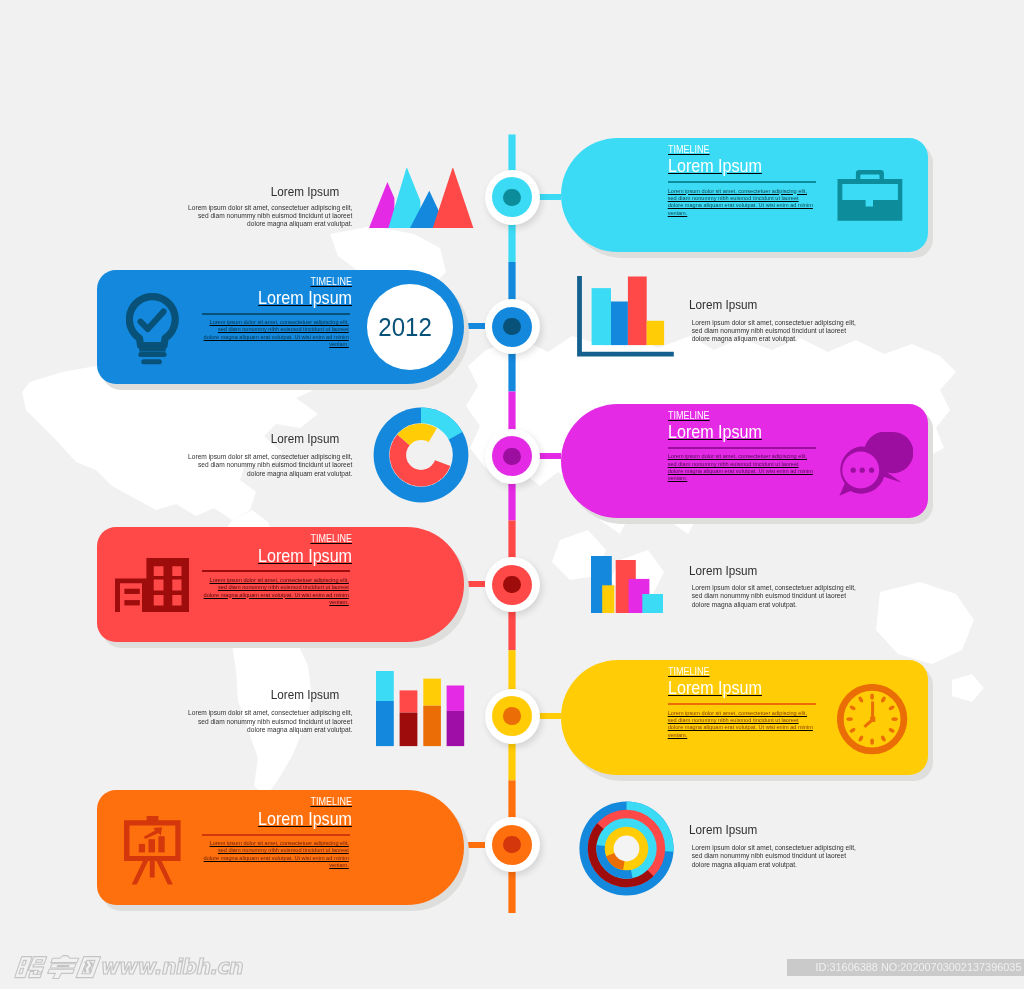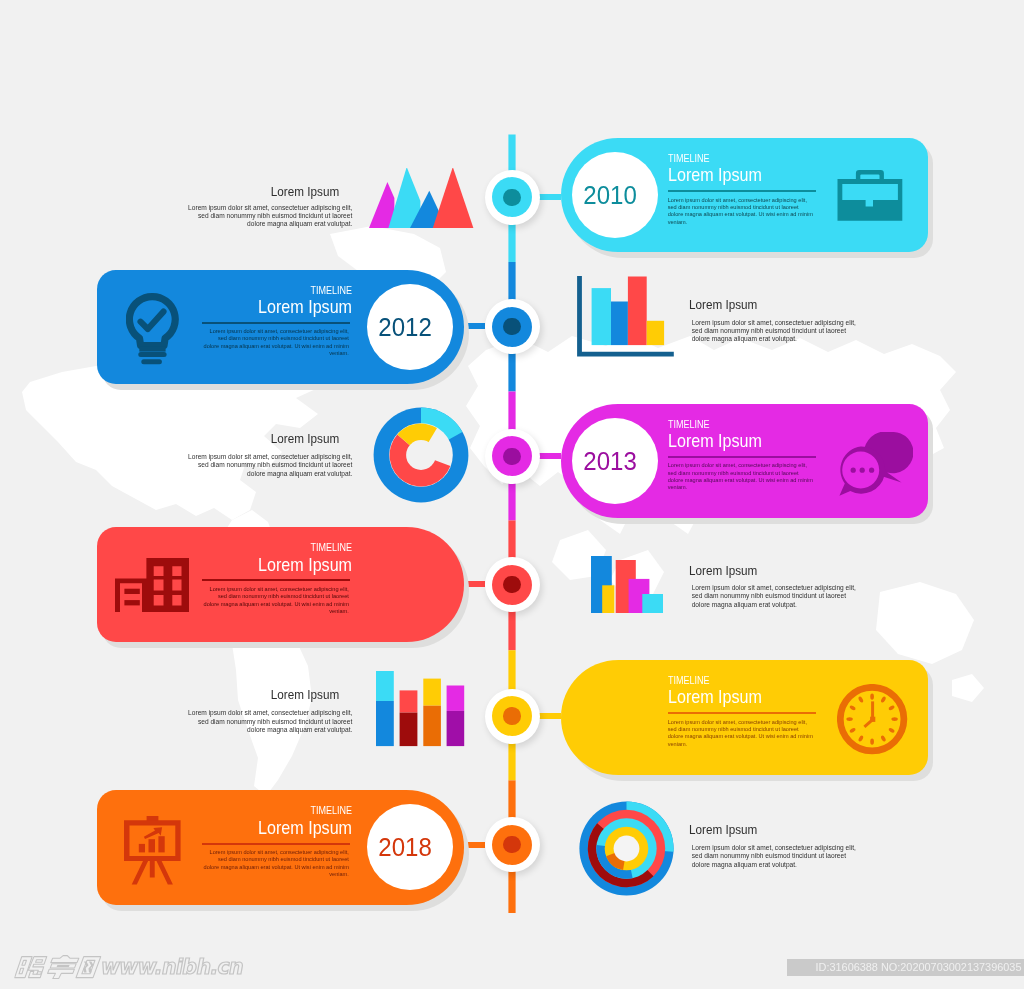--- a/index.html
+++ b/index.html
@@ -19,21 +19,21 @@
         background:#dededd;}
   .card .body{position:absolute;left:0;top:0;width:367px;height:114.5px;}
   .card.right .shadow,.card.right .body{border-radius:57.3px 19px 19px 57.3px;}
   .card.left  .shadow,.card.left  .body{border-radius:19px 57.3px 57.3px 19px;}
   .yearcircle{position:absolute;width:86px;height:86px;border-radius:50%;background:#fff;
         display:flex;align-items:center;justify-content:center;}
   .yearcircle span{font-size:26px;display:block;transform:scaleX(.925) translateX(-5.2px);line-height:26px;}
   .card.right .yearcircle{left:11px;top:14px;}
   .card.left  .yearcircle{right:11px;top:14px;}
 
-  .cardtext{position:absolute;top:15px;width:150px;}
+  .cardtext{position:absolute;top:6px;width:150px;text-decoration:underline;}
   .card.right .cardtext{left:107.2px;text-align:left;}
   .card.left  .cardtext{right:112.2px;text-align:right;}
   .eyebrow{font-size:10.2px;color:#fff;line-height:11px;letter-spacing:0px;
       transform:scaleX(.885);}
   .card.right .eyebrow{transform-origin:left center;}
   .card.left  .eyebrow{transform-origin:right center;}
   .ctitle{font-size:17.7px;color:#fff;line-height:20px;white-space:nowrap;margin-top:1.4px;
       transform:scaleX(.91);}
   .card.right .ctitle{transform-origin:left center;}
   .card.left  .ctitle{transform-origin:right center;}
@@ -93,23 +93,20 @@
         <rect x="508.4" y="520.45" width="7.2" height="129.80" fill="#ff4848"></rect>
         <rect x="508.4" y="650.25" width="7.2" height="130.15" fill="#ffcc05"></rect>
         <rect x="508.4" y="780.40" width="7.2" height="132.60" fill="#fe700d"></rect>
       </svg>
     </div>
   <div id="rows-layer">
       <div class="stub" style="left:539.4px;top:194.20000000000002px;width:21.5px;background:#3bdbf5"></div>
       <div class="card right" style="left:560.5px;top:137.9px;">
         <div class="shadow"></div>
         <div class="body" style="background:#3bdbf5"></div>
-        <div class="yearcircle">
-          <span style="color:#0d8d9c">2010</span>
-        </div>
         <div class="cardtext">
           <div class="eyebrow">TIMELINE</div>
           <div class="ctitle">Lorem Ipsum</div>
           <div class="crule" style="background:#0d8d9c"></div>
           <div class="cbody" style="color:#0e4852">Lorem ipsum dolor sit amet, consectetuer adipiscing elit, sed diam nonummy nibh euismod tincidunt ut laoreet dolore magna aliquam erat volutpat. Ut wisi enim ad minim veniam.</div>
         </div>
         <div class="cardicon" style="left:276.2px;top:32.1px"><svg width="66" height="52" viewBox="0 0 66 52">
             <path d="M22.1 0 h21.6 a3.2 3.2 0 0 1 3.2 3.2 V9.7 h-4.4 V5.6 a1.2 1.2 0 0 0 -1.2 -1.2 h-16.8 A1.2 1.2 0 0 0 23.3 5.6 V9.7 h-4.4 V3.2 A3.2 3.2 0 0 1 22.1 0 Z" fill="#0d8d9c"></path>
             <path d="M0.5 8.9 H65.3 V50.7 H0.5 Z M5.3 14.1 V30.1 H28.6 V36.6 H36 V30.1 H60.9 V14.1 Z" fill="#0d8d9c" fill-rule="evenodd"></path>
           </svg></div>
@@ -153,23 +150,20 @@
           <rect x="14.6" y="12.1" width="19.4" height="57" fill="#3bdbf5"></rect>
           <rect x="34" y="25.5" width="16.9" height="43.6" fill="#1388dd"></rect>
           <rect x="50.9" y="0.5" width="18.8" height="68.6" fill="#ff4848"></rect>
           <rect x="69.7" y="44.8" width="17.4" height="24.3" fill="#ffcc05"></rect>
           <path d="M2.5 0 V78.2 H96.8" fill="none" stroke="#14608f" stroke-width="4.8"></path>
         </svg></div>
       <div class="stub" style="left:539.4px;top:453.2px;width:21.5px;background:#e42ae4"></div>
       <div class="card right" style="left:560.5px;top:403.8px;">
         <div class="shadow"></div>
         <div class="body" style="background:#e42ae4"></div>
-        <div class="yearcircle">
-          <span style="color:#9b0e9f">2013</span>
-        </div>
         <div class="cardtext">
           <div class="eyebrow">TIMELINE</div>
           <div class="ctitle">Lorem Ipsum</div>
           <div class="crule" style="background:#9b0e9f"></div>
           <div class="cbody" style="color:#520a55">Lorem ipsum dolor sit amet, consectetuer adipiscing elit, sed diam nonummy nibh euismod tincidunt ut laoreet dolore magna aliquam erat volutpat. Ut wisi enim ad minim veniam.</div>
         </div>
         <div class="cardicon" style="left:276px;top:28.4px"><svg width="76" height="64" viewBox="0 0 76 64">
             <path d="M55.0 0 A20.6 20.6 0 1 1 50.2 40.4 L64.5 50.5 L43.5 43.8 A20.6 20.6 0 0 1 55.0 0 Z" fill="#9b0e9f"></path>
             <path d="M23.7 14.4 A23.65 23.65 0 1 1 13.3 58.9 L2.4 63.8 L7.8 51.6 A23.65 23.65 0 0 1 23.7 14.4 Z" fill="#9b0e9f"></path>
             <circle cx="23.7" cy="38" r="18.5" fill="#e42ae4"></circle>
@@ -258,23 +252,20 @@
           <rect x="23.6" y="41.6" width="17.8" height="33.5" fill="#9e0c0c"></rect>
           <rect x="47.3" y="7.6" width="17.6" height="27.1" fill="#ffcc05"></rect>
           <rect x="47.3" y="34.7" width="17.6" height="40.4" fill="#ea6d05"></rect>
           <rect x="70.6" y="14.5" width="17.6" height="25.4" fill="#e42ae4"></rect>
           <rect x="70.6" y="39.9" width="17.6" height="35.2" fill="#a00ea8"></rect>
         </svg></div>
       <div class="stub" style="left:463.1px;top:841.5999999999999px;width:21.5px;background:#fe700d"></div>
       <div class="card left" style="left:97px;top:790.4px;">
         <div class="shadow"></div>
         <div class="body" style="background:#fe700d"></div>
-        <div class="yearcircle">
-          <span style="color:#d4370b">2018</span>
-        </div>
         <div class="cardtext">
           <div class="eyebrow">TIMELINE</div>
           <div class="ctitle">Lorem Ipsum</div>
           <div class="crule" style="background:#d4370b"></div>
           <div class="cbody" style="color:#722008">Lorem ipsum dolor sit amet, consectetuer adipiscing elit, sed diam nonummy nibh euismod tincidunt ut laoreet dolore magna aliquam erat volutpat. Ut wisi enim ad minim veniam.</div>
         </div>
         <div class="cardicon" style="left:27.1px;top:25.3px"><svg width="57" height="69" viewBox="0 0 57 69">
             <rect x="22.6" y="0" width="11.8" height="5.5" fill="#d4370b"></rect>
             <path fill-rule="evenodd" fill="#d4370b" d="M0 4.3 H56.6 V44.9 H0 Z M5.5 9.5 V39.9 H51.3 V9.5 Z"></path>
             <rect x="14.8" y="27.9" width="6.2" height="8.5" fill="#d4370b"></rect>

